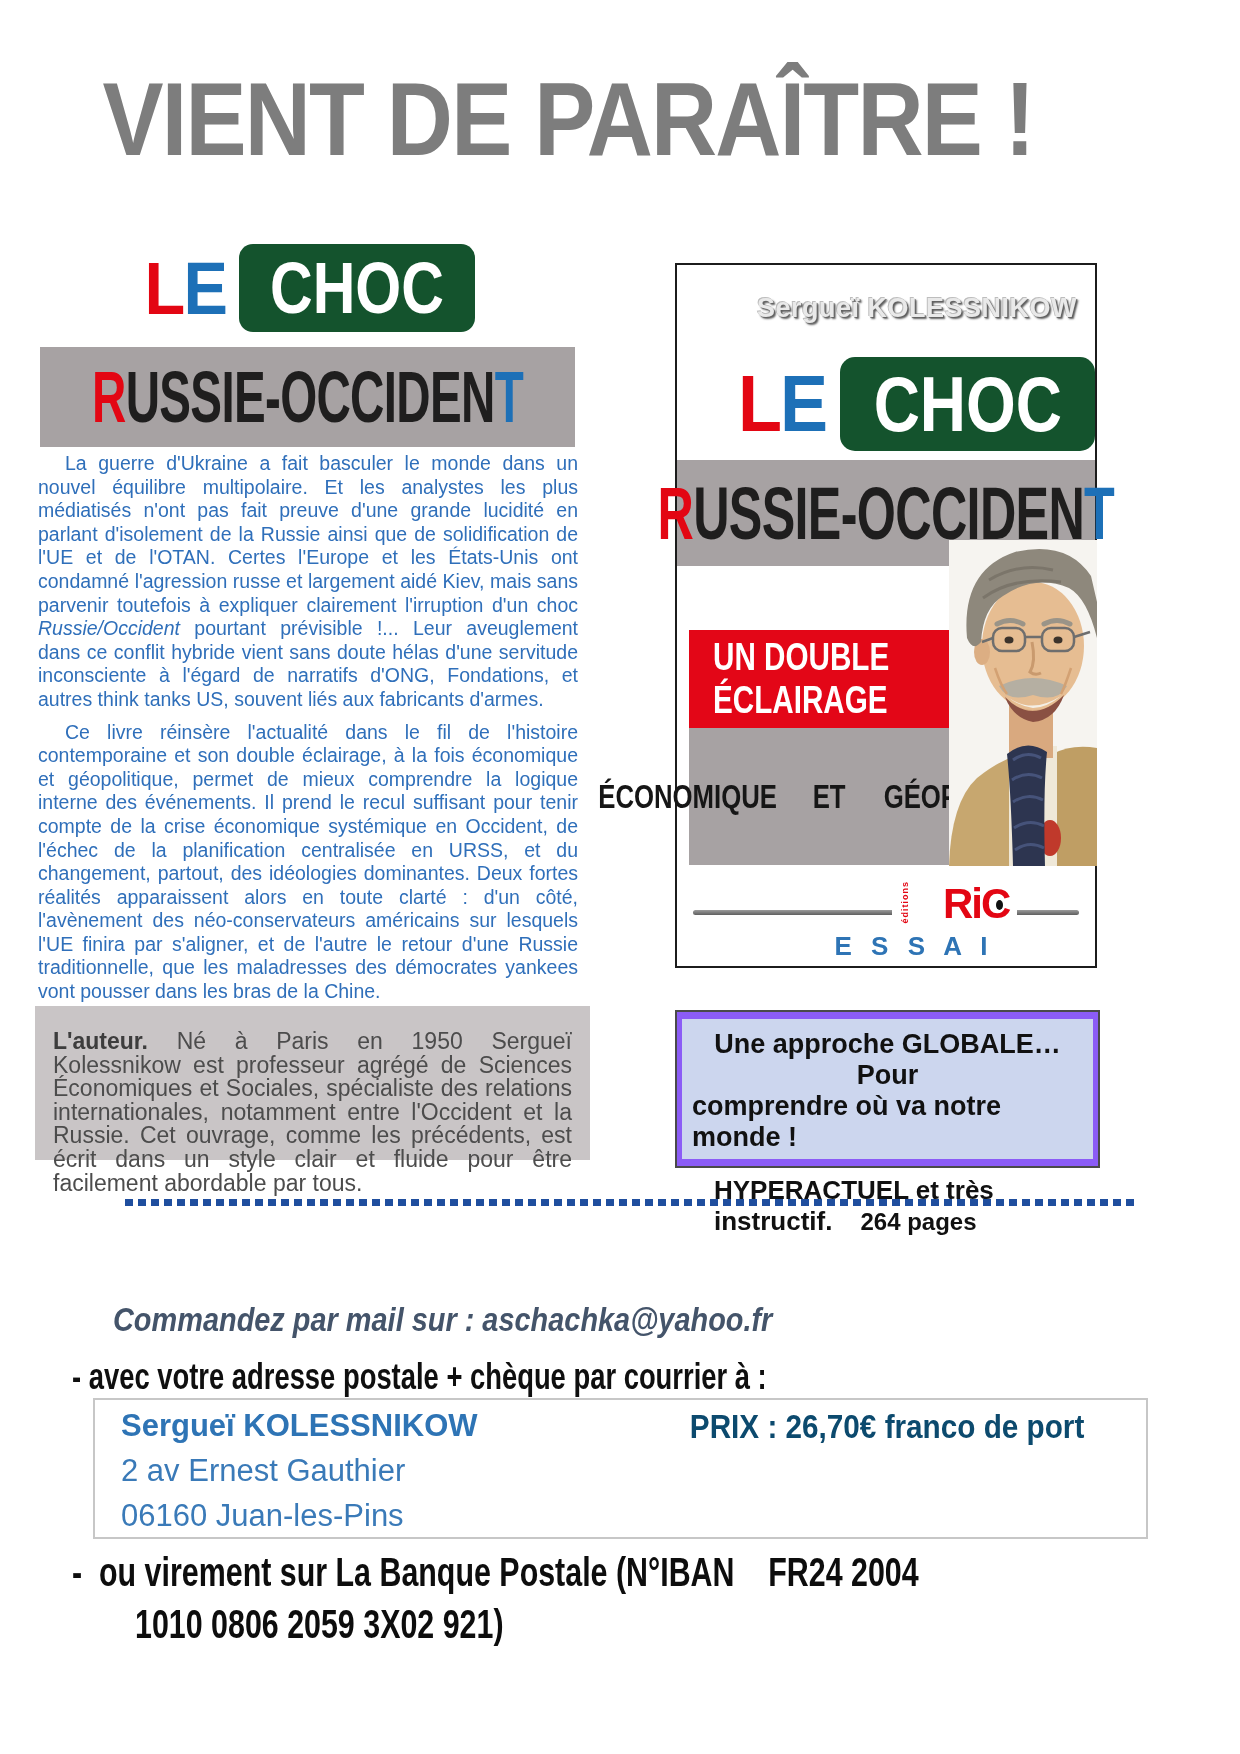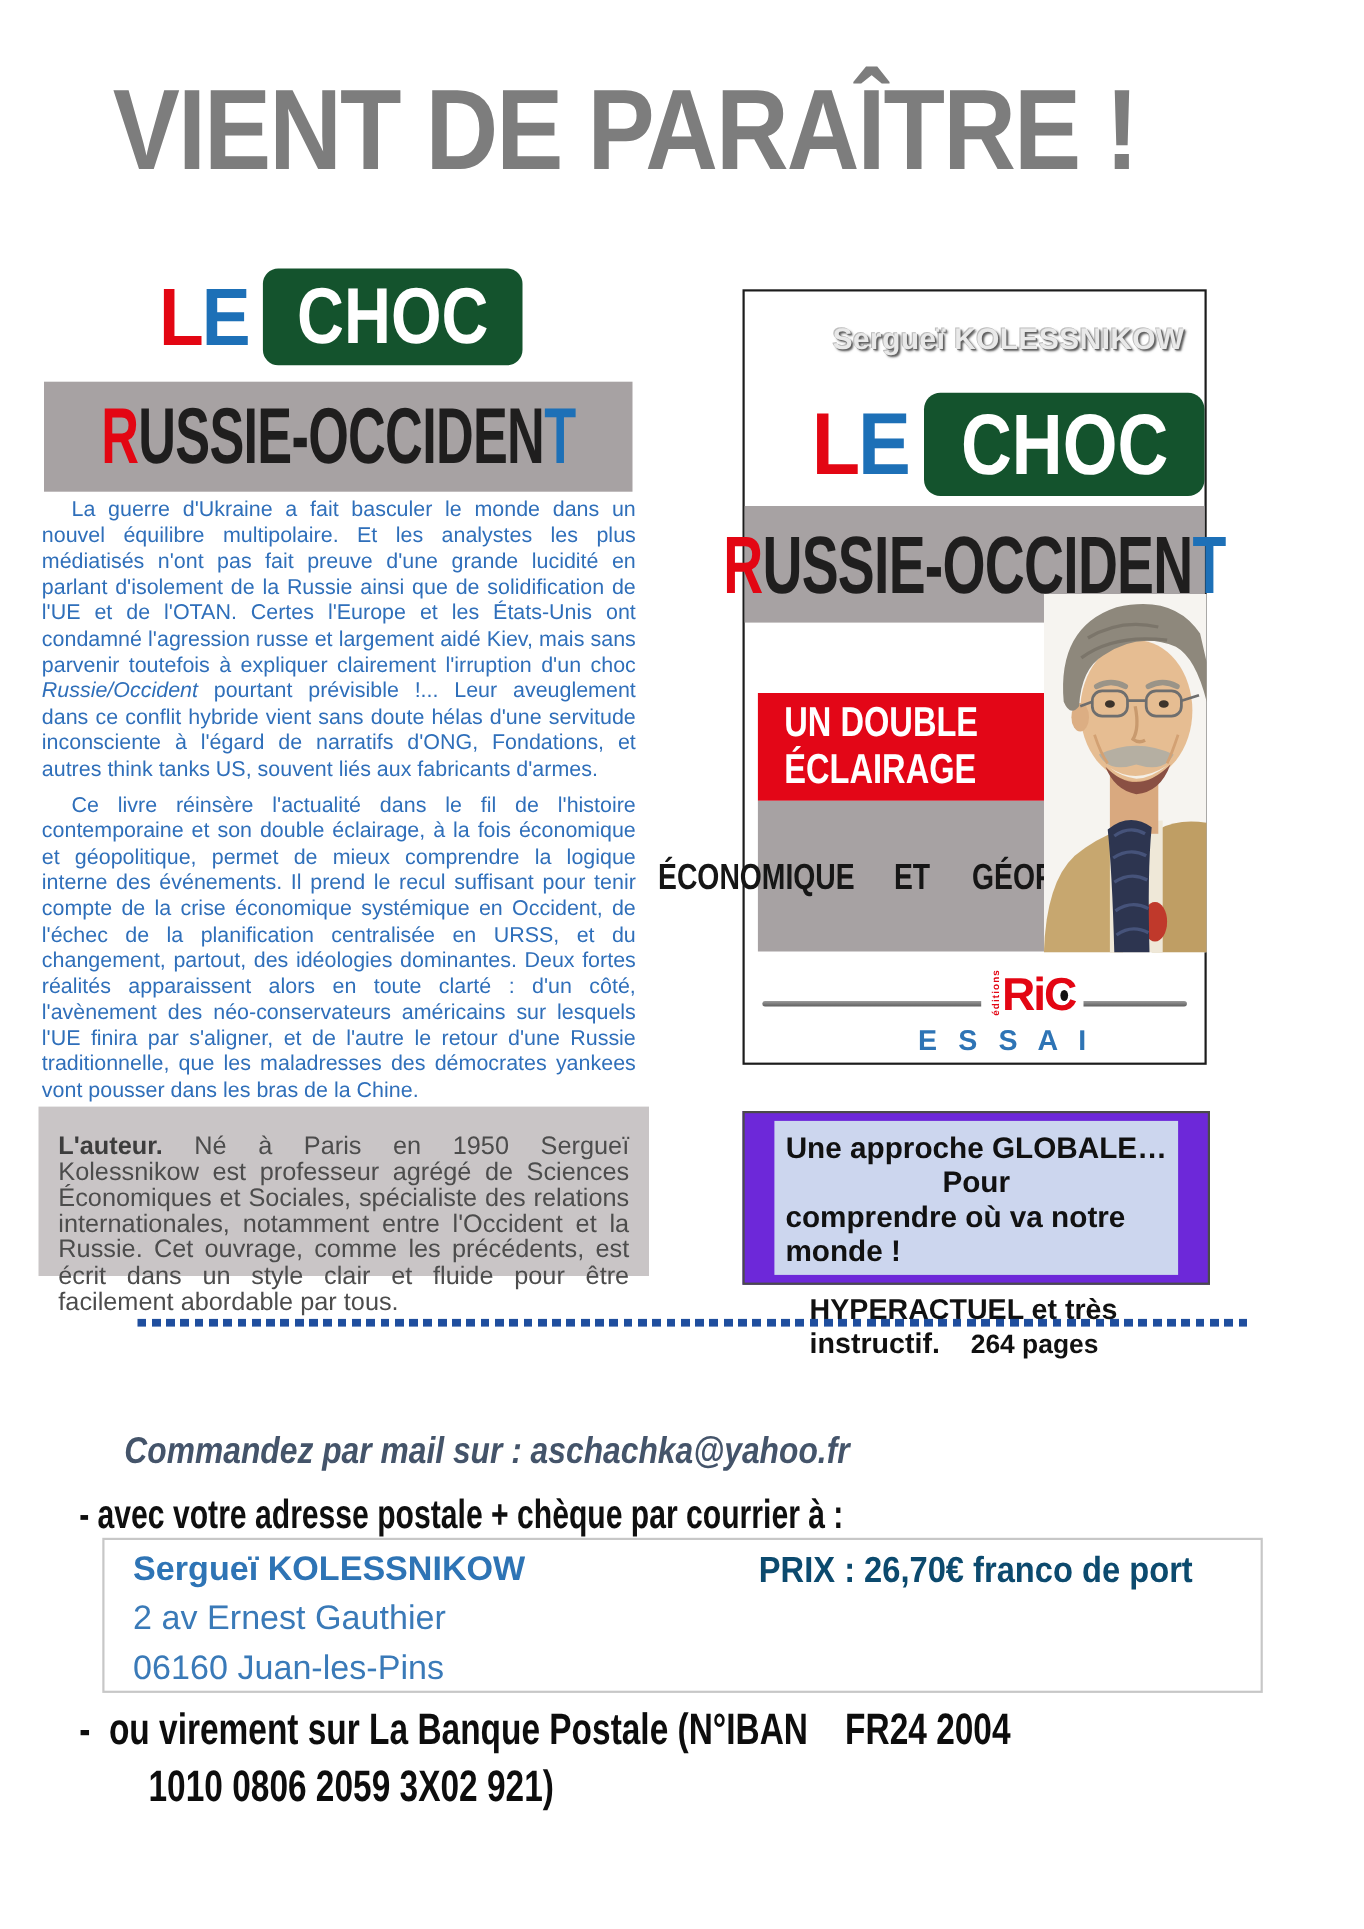--- a/index.html
+++ b/index.html
@@ -61,31 +61,31 @@
   .red-banner{position:absolute;top:365px;left:12px;width:302px;height:98px;background:#e30617;
      display:flex;align-items:center;}
   .red-banner .txt{color:#fff;font-weight:bold;font-size:38px;margin-left:24px;transform:scaleX(.78);transform-origin:0 50%;}
   .sub-banner{position:absolute;top:463px;left:12px;width:302px;height:137px;background:#a7a2a3;
      display:flex;flex-direction:row;align-items:center;justify-content:center;gap:6px;}
   .sub-banner .line{color:#161616;font-weight:bold;font-size:33px;transform:scaleX(.78);}
   .photo{position:absolute;top:275px;left:272px;width:148px;height:326px;}
   .pub-line{position:absolute;top:645px;left:16px;right:16px;height:5px;border-radius:3px;
      background:linear-gradient(180deg,#9b9b9b,#5f5f5f);}
   .ric{position:absolute;top:616px;left:50%;transform:translateX(6px);background:#fff;padding:0 8px;
-     display:flex;align-items:flex-end;}
+     display:flex;align-items:flex-end;gap:32px;}
   .ric .ed{color:#e30613;font-size:9px;font-weight:bold;writing-mode:vertical-rl;transform:rotate(180deg);
      letter-spacing:1px;line-height:10px;margin-right:1px;}
   .ric .name{color:#e30613;font-weight:bold;font-size:42px;line-height:40px;letter-spacing:-2px;position:relative;}
   .ric .eye{position:absolute;right:6px;top:16px;width:7px;height:10px;background:#111;border-radius:50%;}
   .essai{position:absolute;top:666px;left:0;width:100%;text-align:center;transform:translateX(28px);
      color:#2e74b5;font-weight:bold;font-size:26px;letter-spacing:6px;}
 
   
   .info-box{position:absolute;top:1010px;left:675px;width:425px;height:158px;border:2px solid #4a4a4a;
-     background:#6d28d9;box-sizing:border-box;padding:7px 27px;}
+     background:#8b5cf6;box-sizing:border-box;padding:7px 5px;}
   .info-inner{width:100%;height:100%;background:#ccd6ee;box-sizing:border-box;padding:10px 10px;
      color:#111;font-weight:bold;}
   .info-l1{text-align:center;font-size:27px;}
   .info-l2{text-align:left;font-size:27px;margin-top:0;}
   .info-l3{margin-top:22px;margin-left:22px;font-size:26px;}
   .info-l3 .pages{font-size:24px;margin-left:28px;}
 
   
   .dashes{position:absolute;top:1199px;left:125px;width:1014px;height:7px;
      background:repeating-linear-gradient(90deg,#1f4e9e 0 8px,transparent 8px 13px);}

